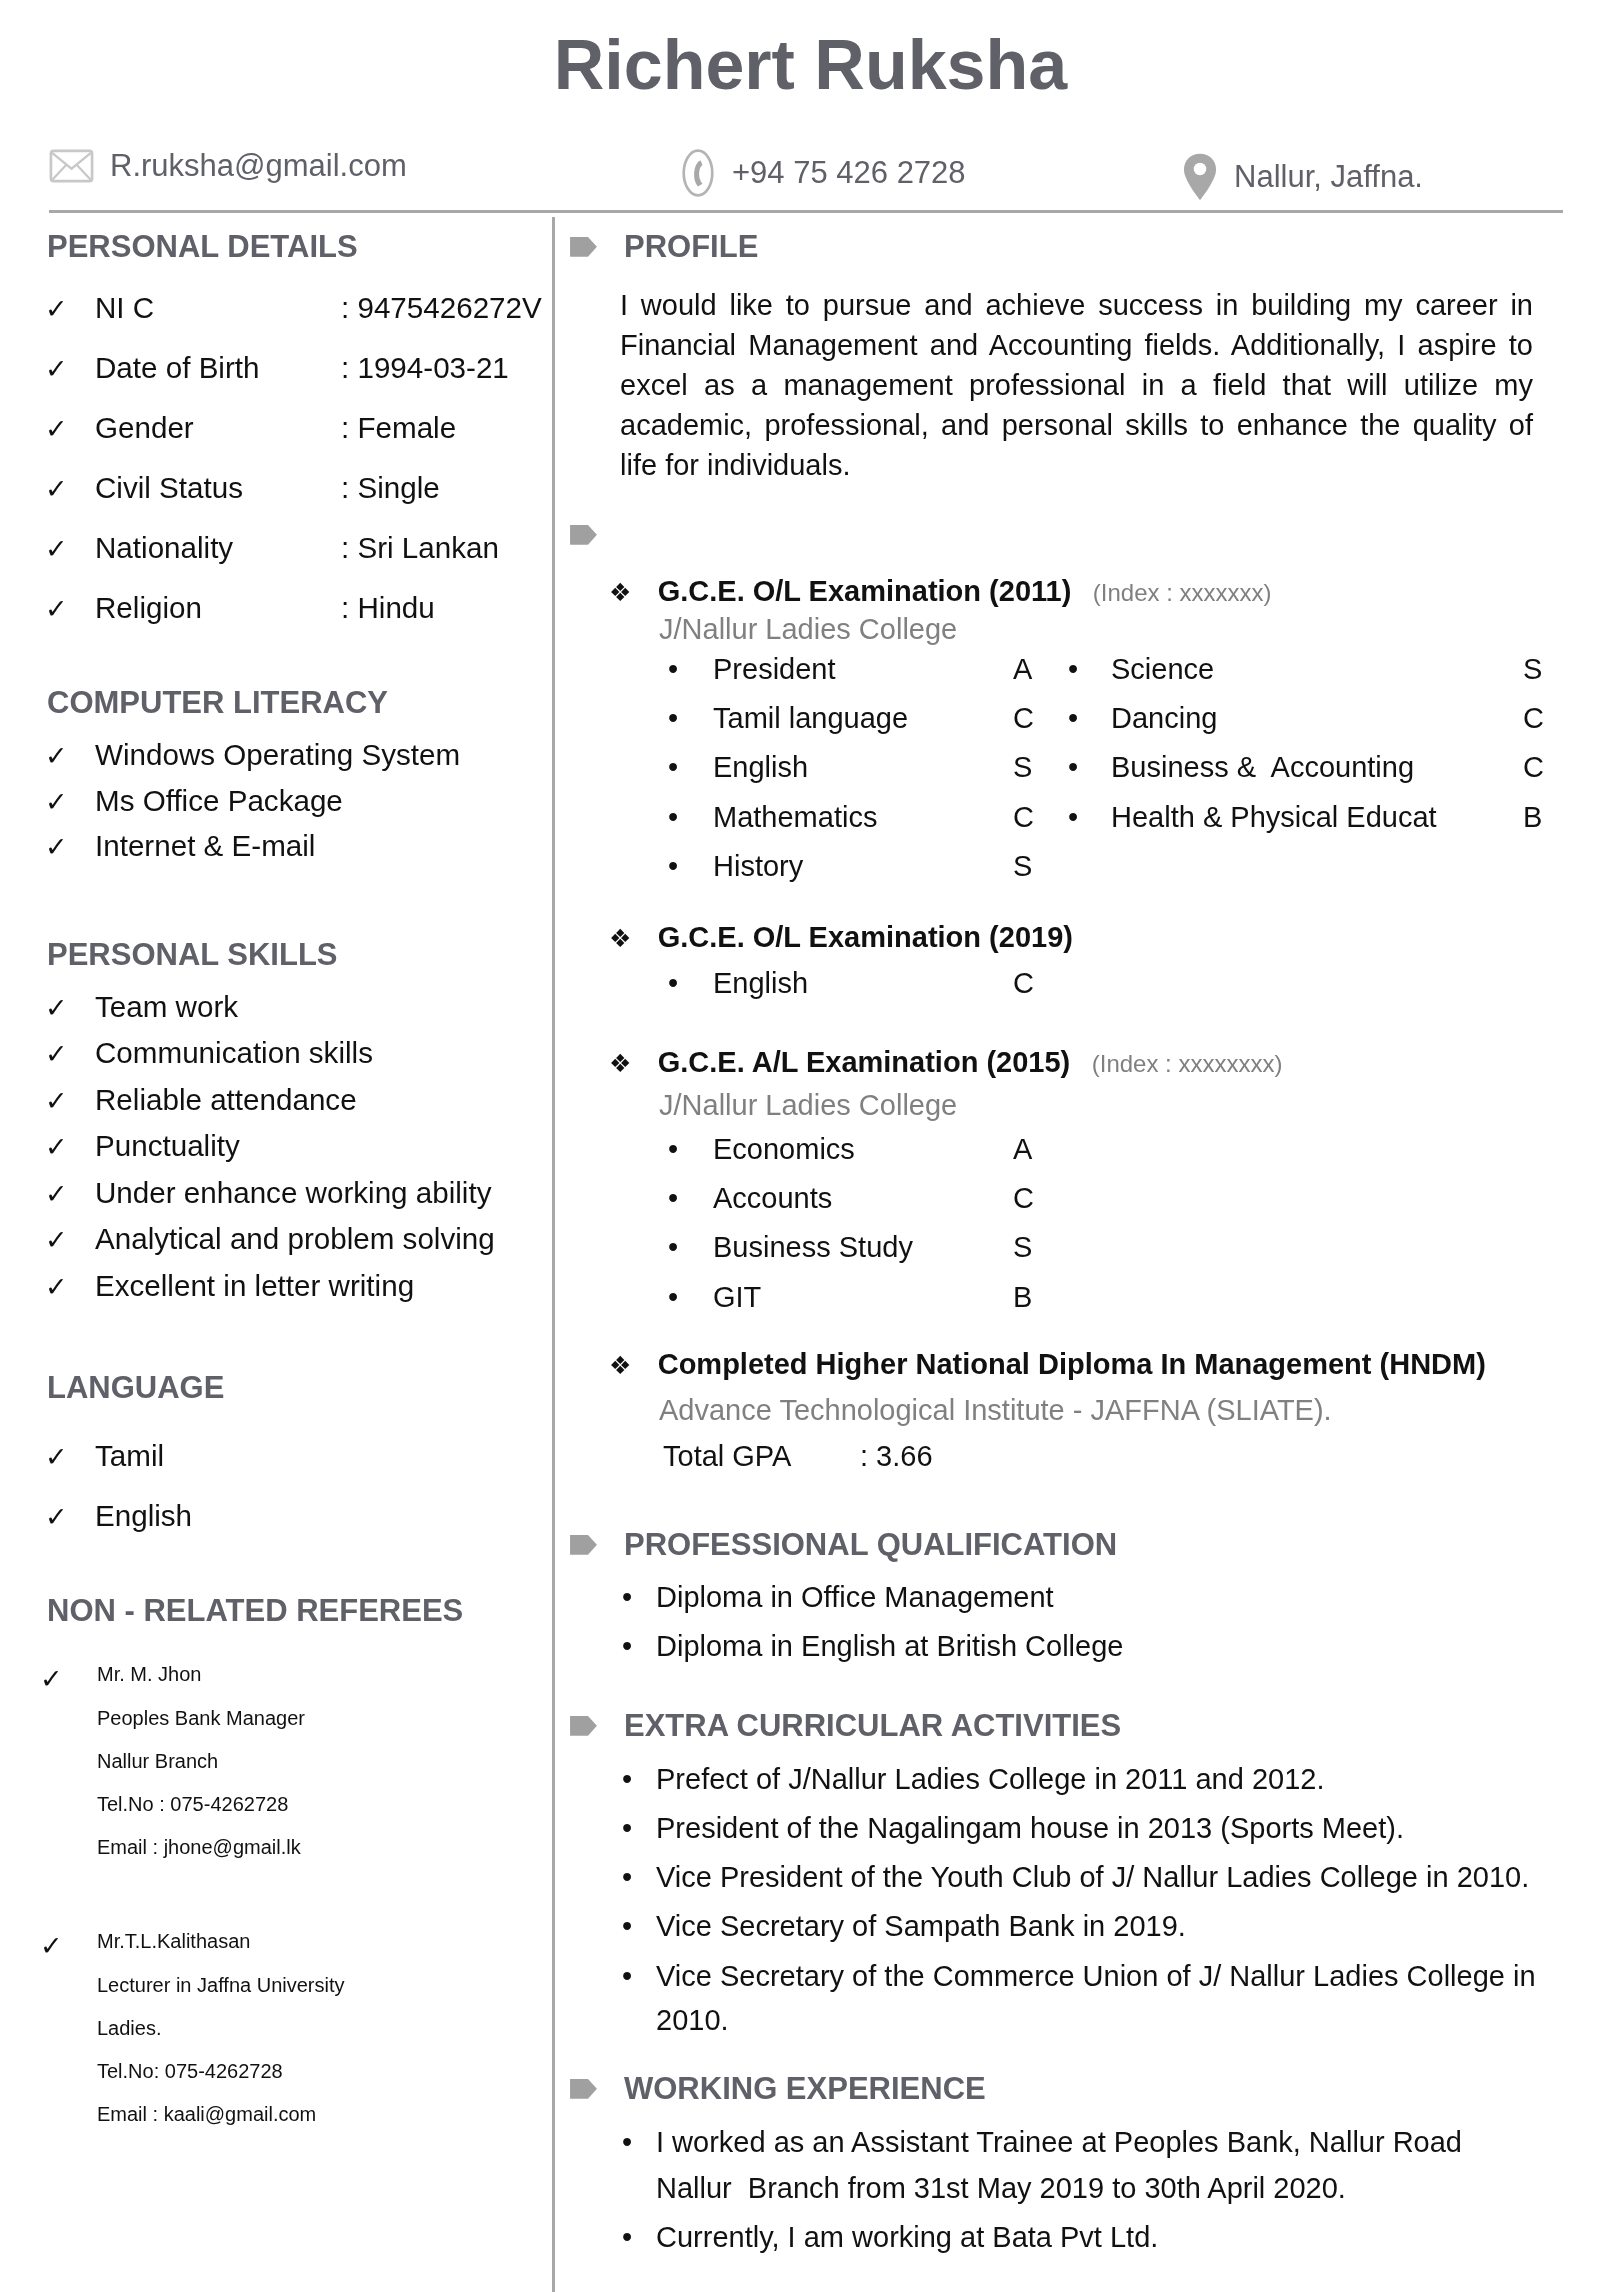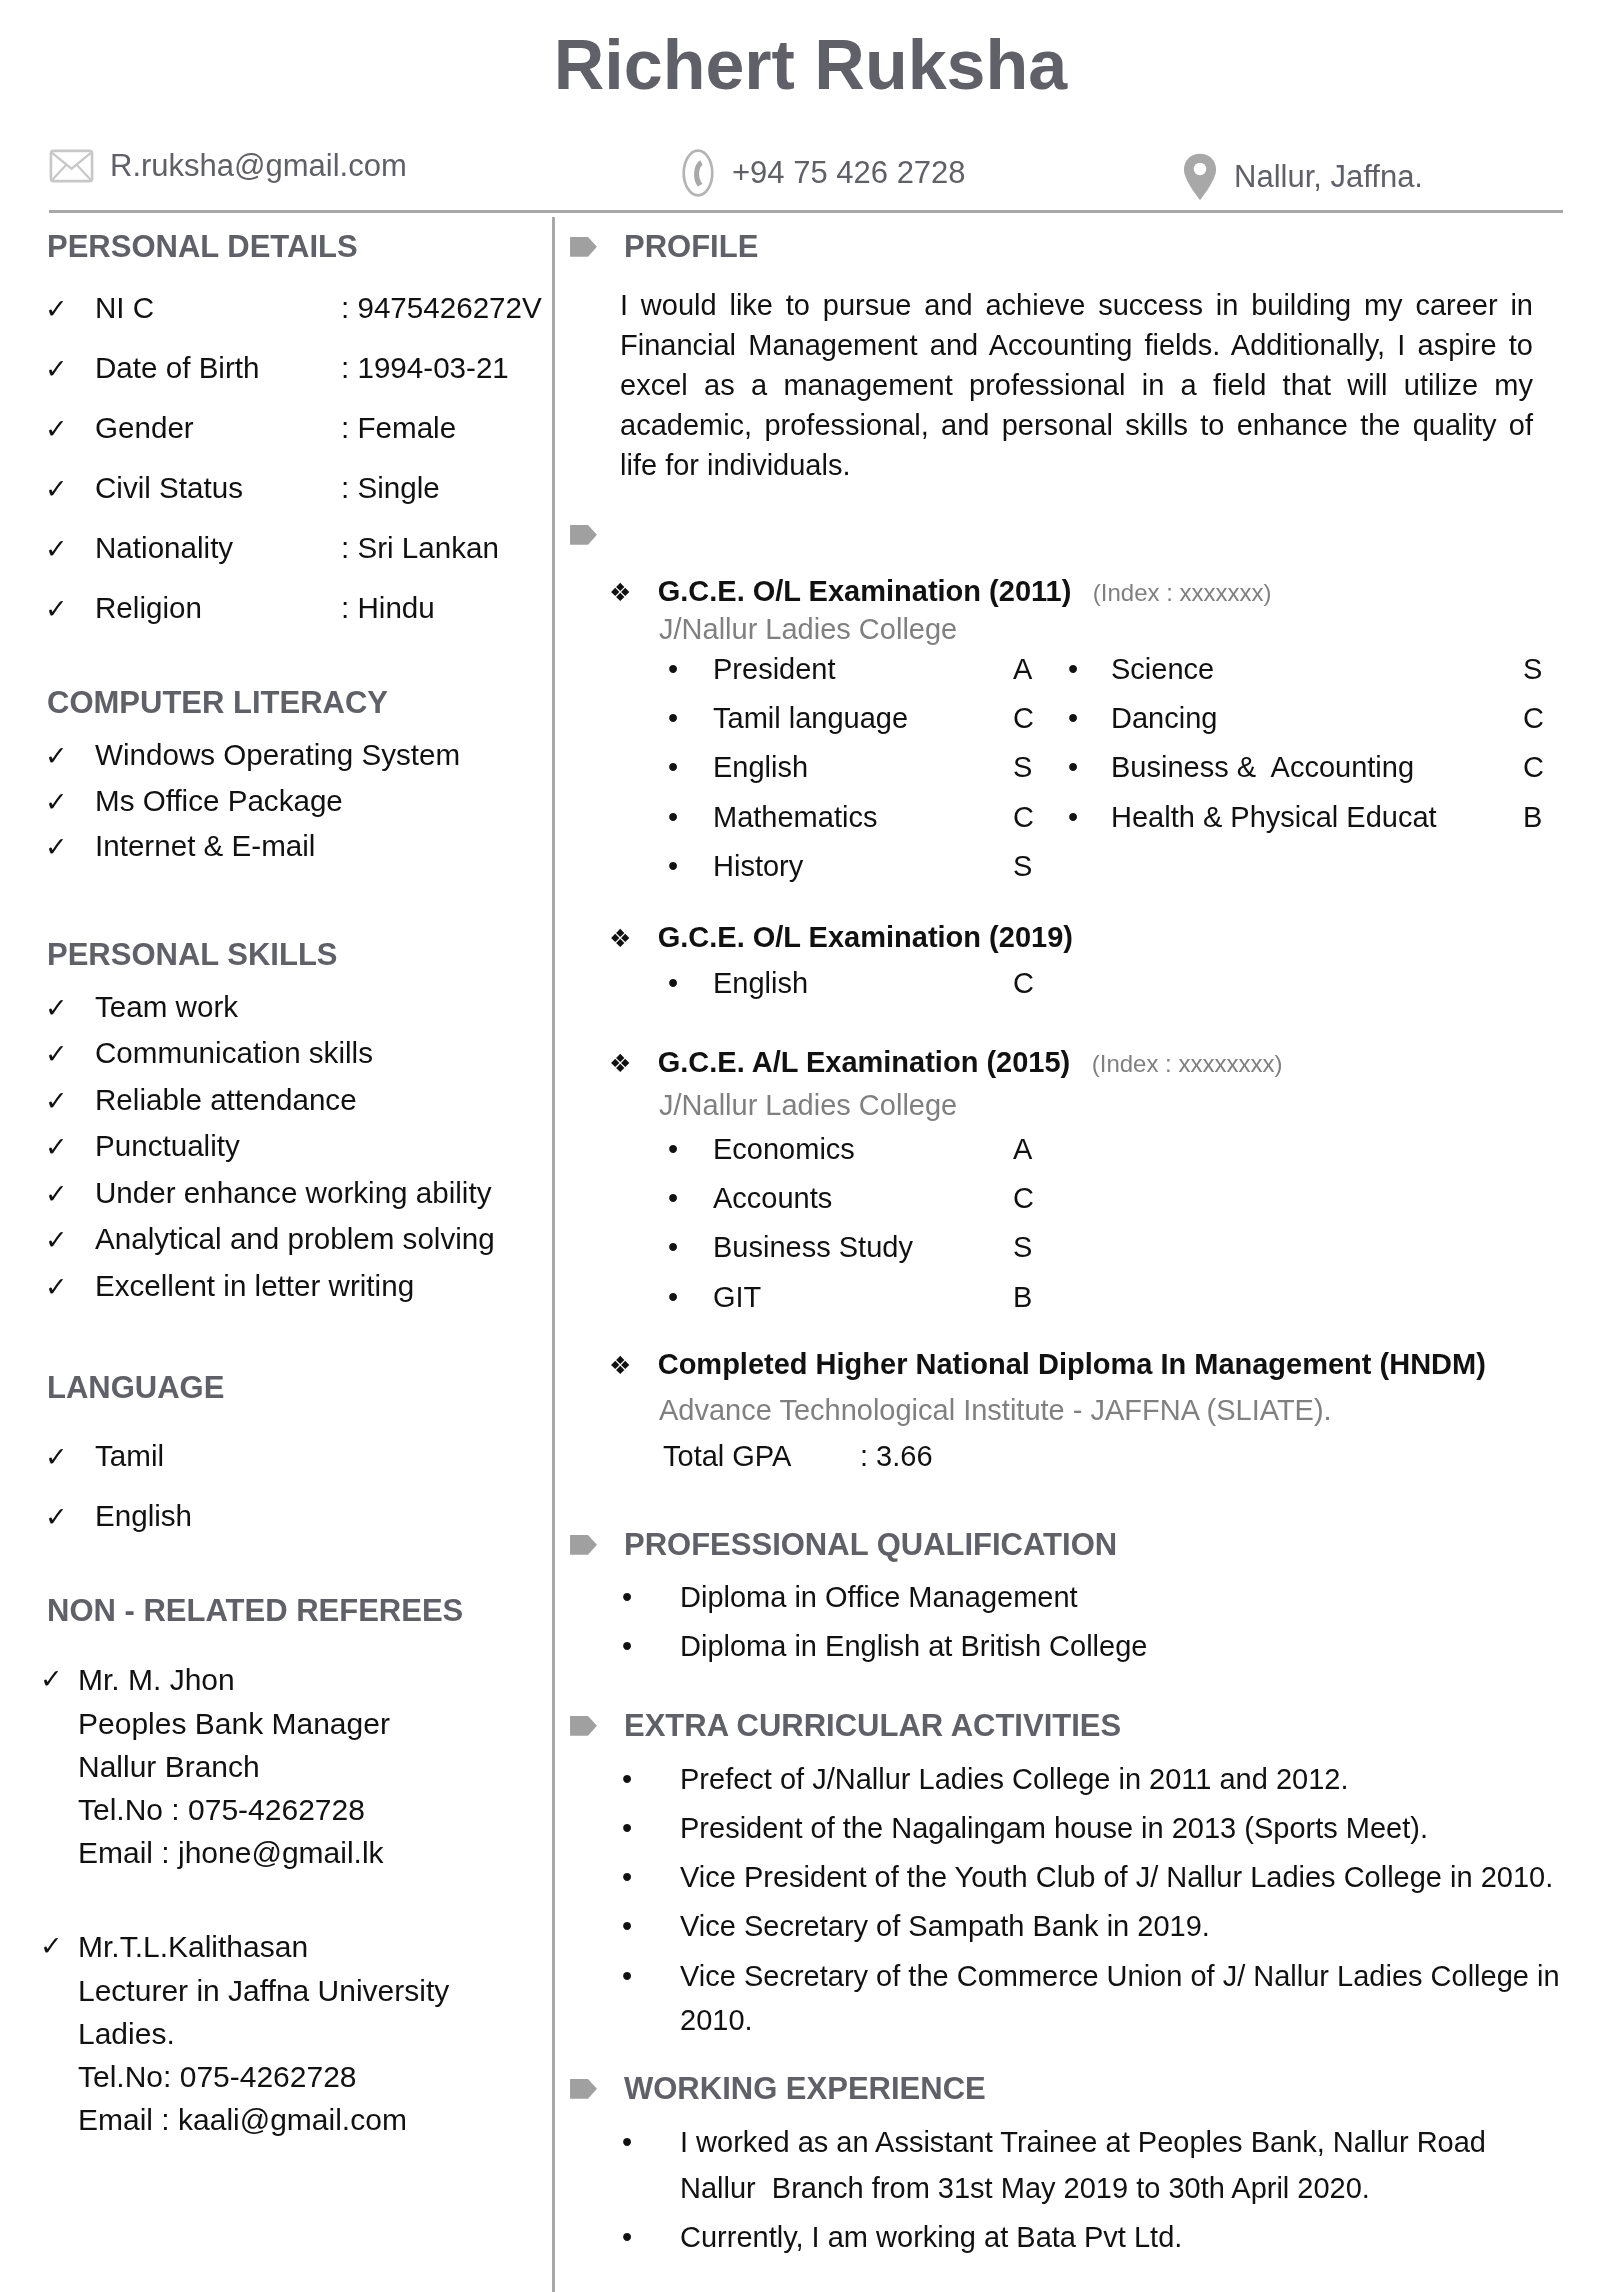--- a/index.html
+++ b/index.html
@@ -23,42 +23,42 @@
   .header-rule { position: absolute; top: 210px; left: 49px; width: 1514px; height: 2.7px; background: #a8a8a8; }
   .col-divider { position: absolute; top: 217px; left: 552px; width: 2.7px; height: 2076px; background: #a8a8a8; }
 
   
   .left { position: absolute; left: 0; top: 0; width: 552px; }
   .lh { position: absolute; left: 47px; font-size: 31px; font-weight: bold; color: #5f6068; white-space: nowrap; }
   .lrow { position: absolute; left: 45px; font-size: 29.6px; color: #111; white-space: nowrap; }
   .check { display: inline-block; width: 50px; font-size: 27px; }
   .kv-val { position: absolute; left: 296px; top: 0; }
 
-  .ref-line { position: absolute; left: 78px; font-size: 30px; white-space: nowrap; }
+  .ref-line { position: absolute; left: 97px; font-size: 20px; white-space: nowrap; }
   .ref-check { position: absolute; left: 40px; font-size: 27px; }
 
   
   .rh { position: absolute; left: 570px; display: flex; align-items: center; gap: 27px;
         font-size: 31px; font-weight: bold; color: #5f6068; white-space: nowrap; }
   .marker { width: 27px; height: 19.7px; }
   .profile-text { position: absolute; left: 620px; top: 285px; width: 913px;
         font-size: 29px; line-height: 40px; color: #111; text-align: justify; }
   .exam { position: absolute; left: 609px; display: flex; align-items: baseline; gap: 19.7px; white-space: nowrap; }
   .diamond { font-size: 25px; color: #111; width: 29px; }
   .exam-title { font-size: 29px; font-weight: bold; color: #111; }
   .exam-index { font-size: 24px; color: #808080; margin-left: 1.8px; }
   .school { position: absolute; left: 659px; font-size: 29px; color: #808080; white-space: nowrap; }
   .subj { position: absolute; font-size: 29px; color: #111; white-space: nowrap; }
   .subj .dot { position: absolute; left: 0; top: 0; }
   .subj .sname { position: absolute; left: 45px; top: 0; }
   .subj .grade { position: absolute; top: 0; }
   .plain { position: absolute; font-size: 29px; color: #111; white-space: nowrap; }
   .bullet-item { position: absolute; left: 622px; font-size: 29px; color: #111; white-space: nowrap; }
   .bullet-item .dot { position: absolute; left: 0; top: 0; }
-  .bullet-item .txt { position: absolute; left: 58px; top: 0; line-height: 47px; margin-top: -7.2px; }
+  .bullet-item .txt { position: absolute; left: 34px; top: 0; line-height: 47px; margin-top: -7.2px; }
 </style>
 </head>
 <body>
 
 <div class="name">Richert Ruksha</div>
 
 <div class="contact-row">
   <div class="contact email">
     <span>
       <svg width="45" height="34" viewBox="0 0 50 38">

